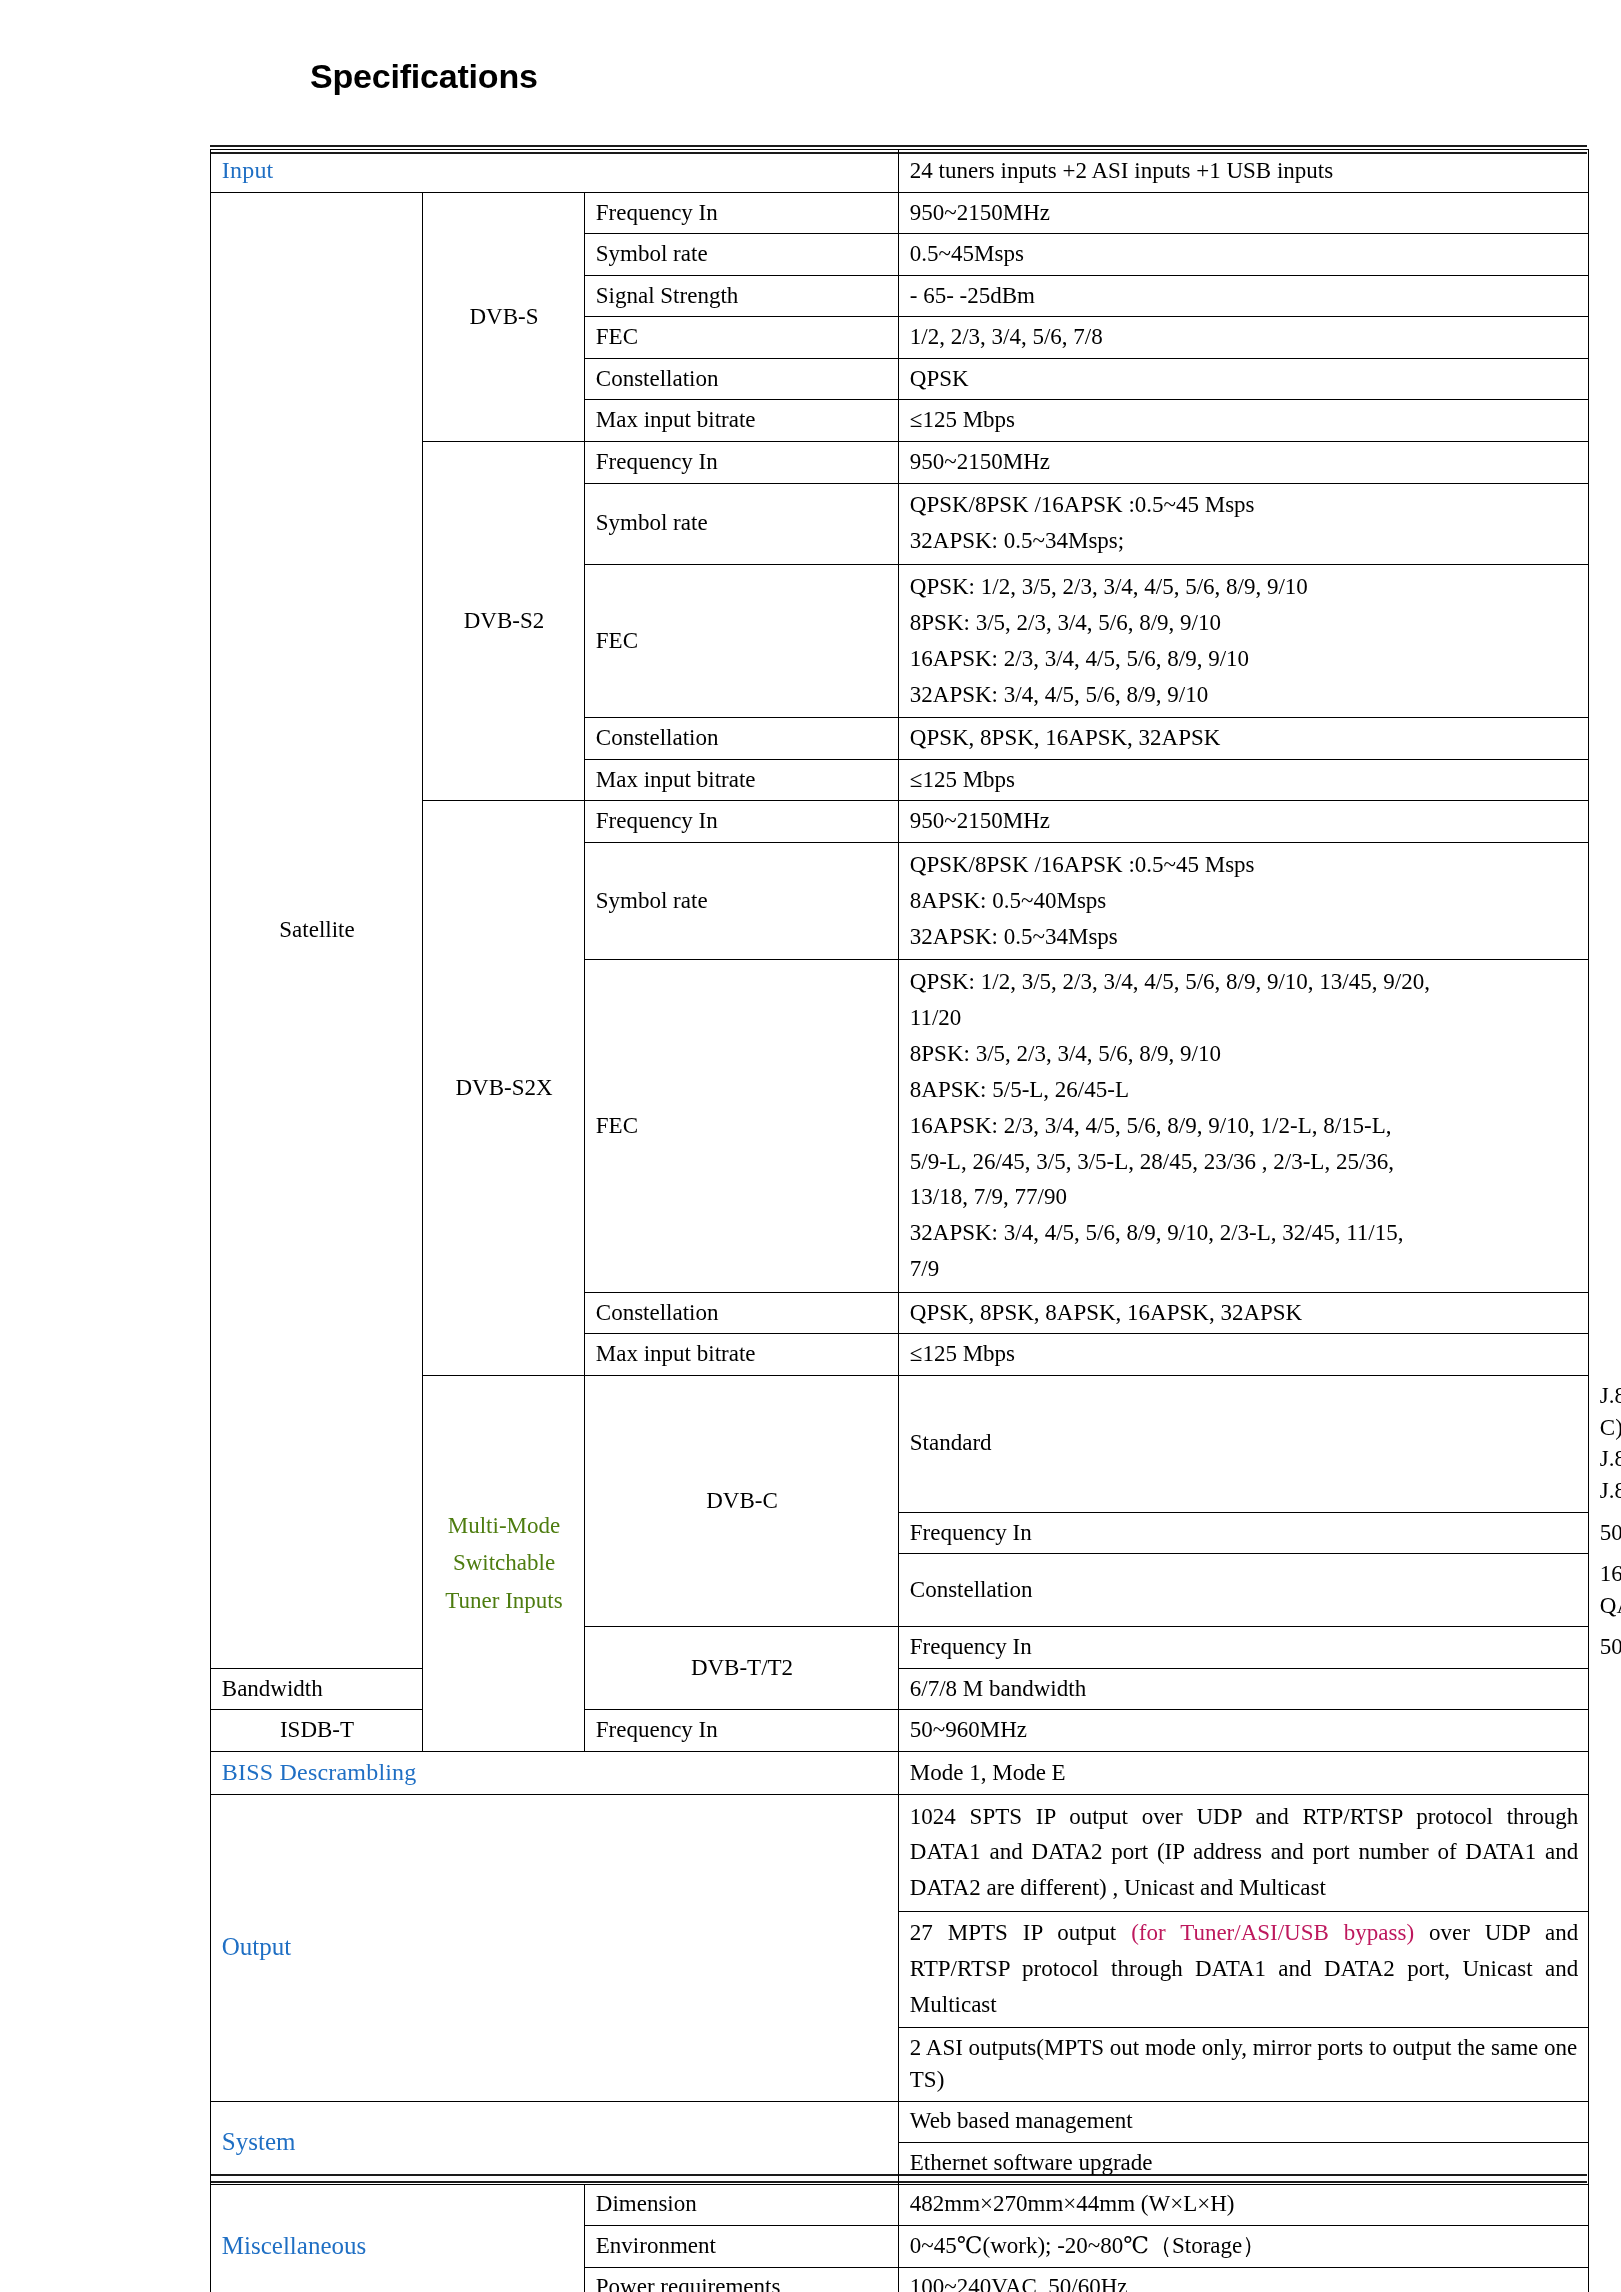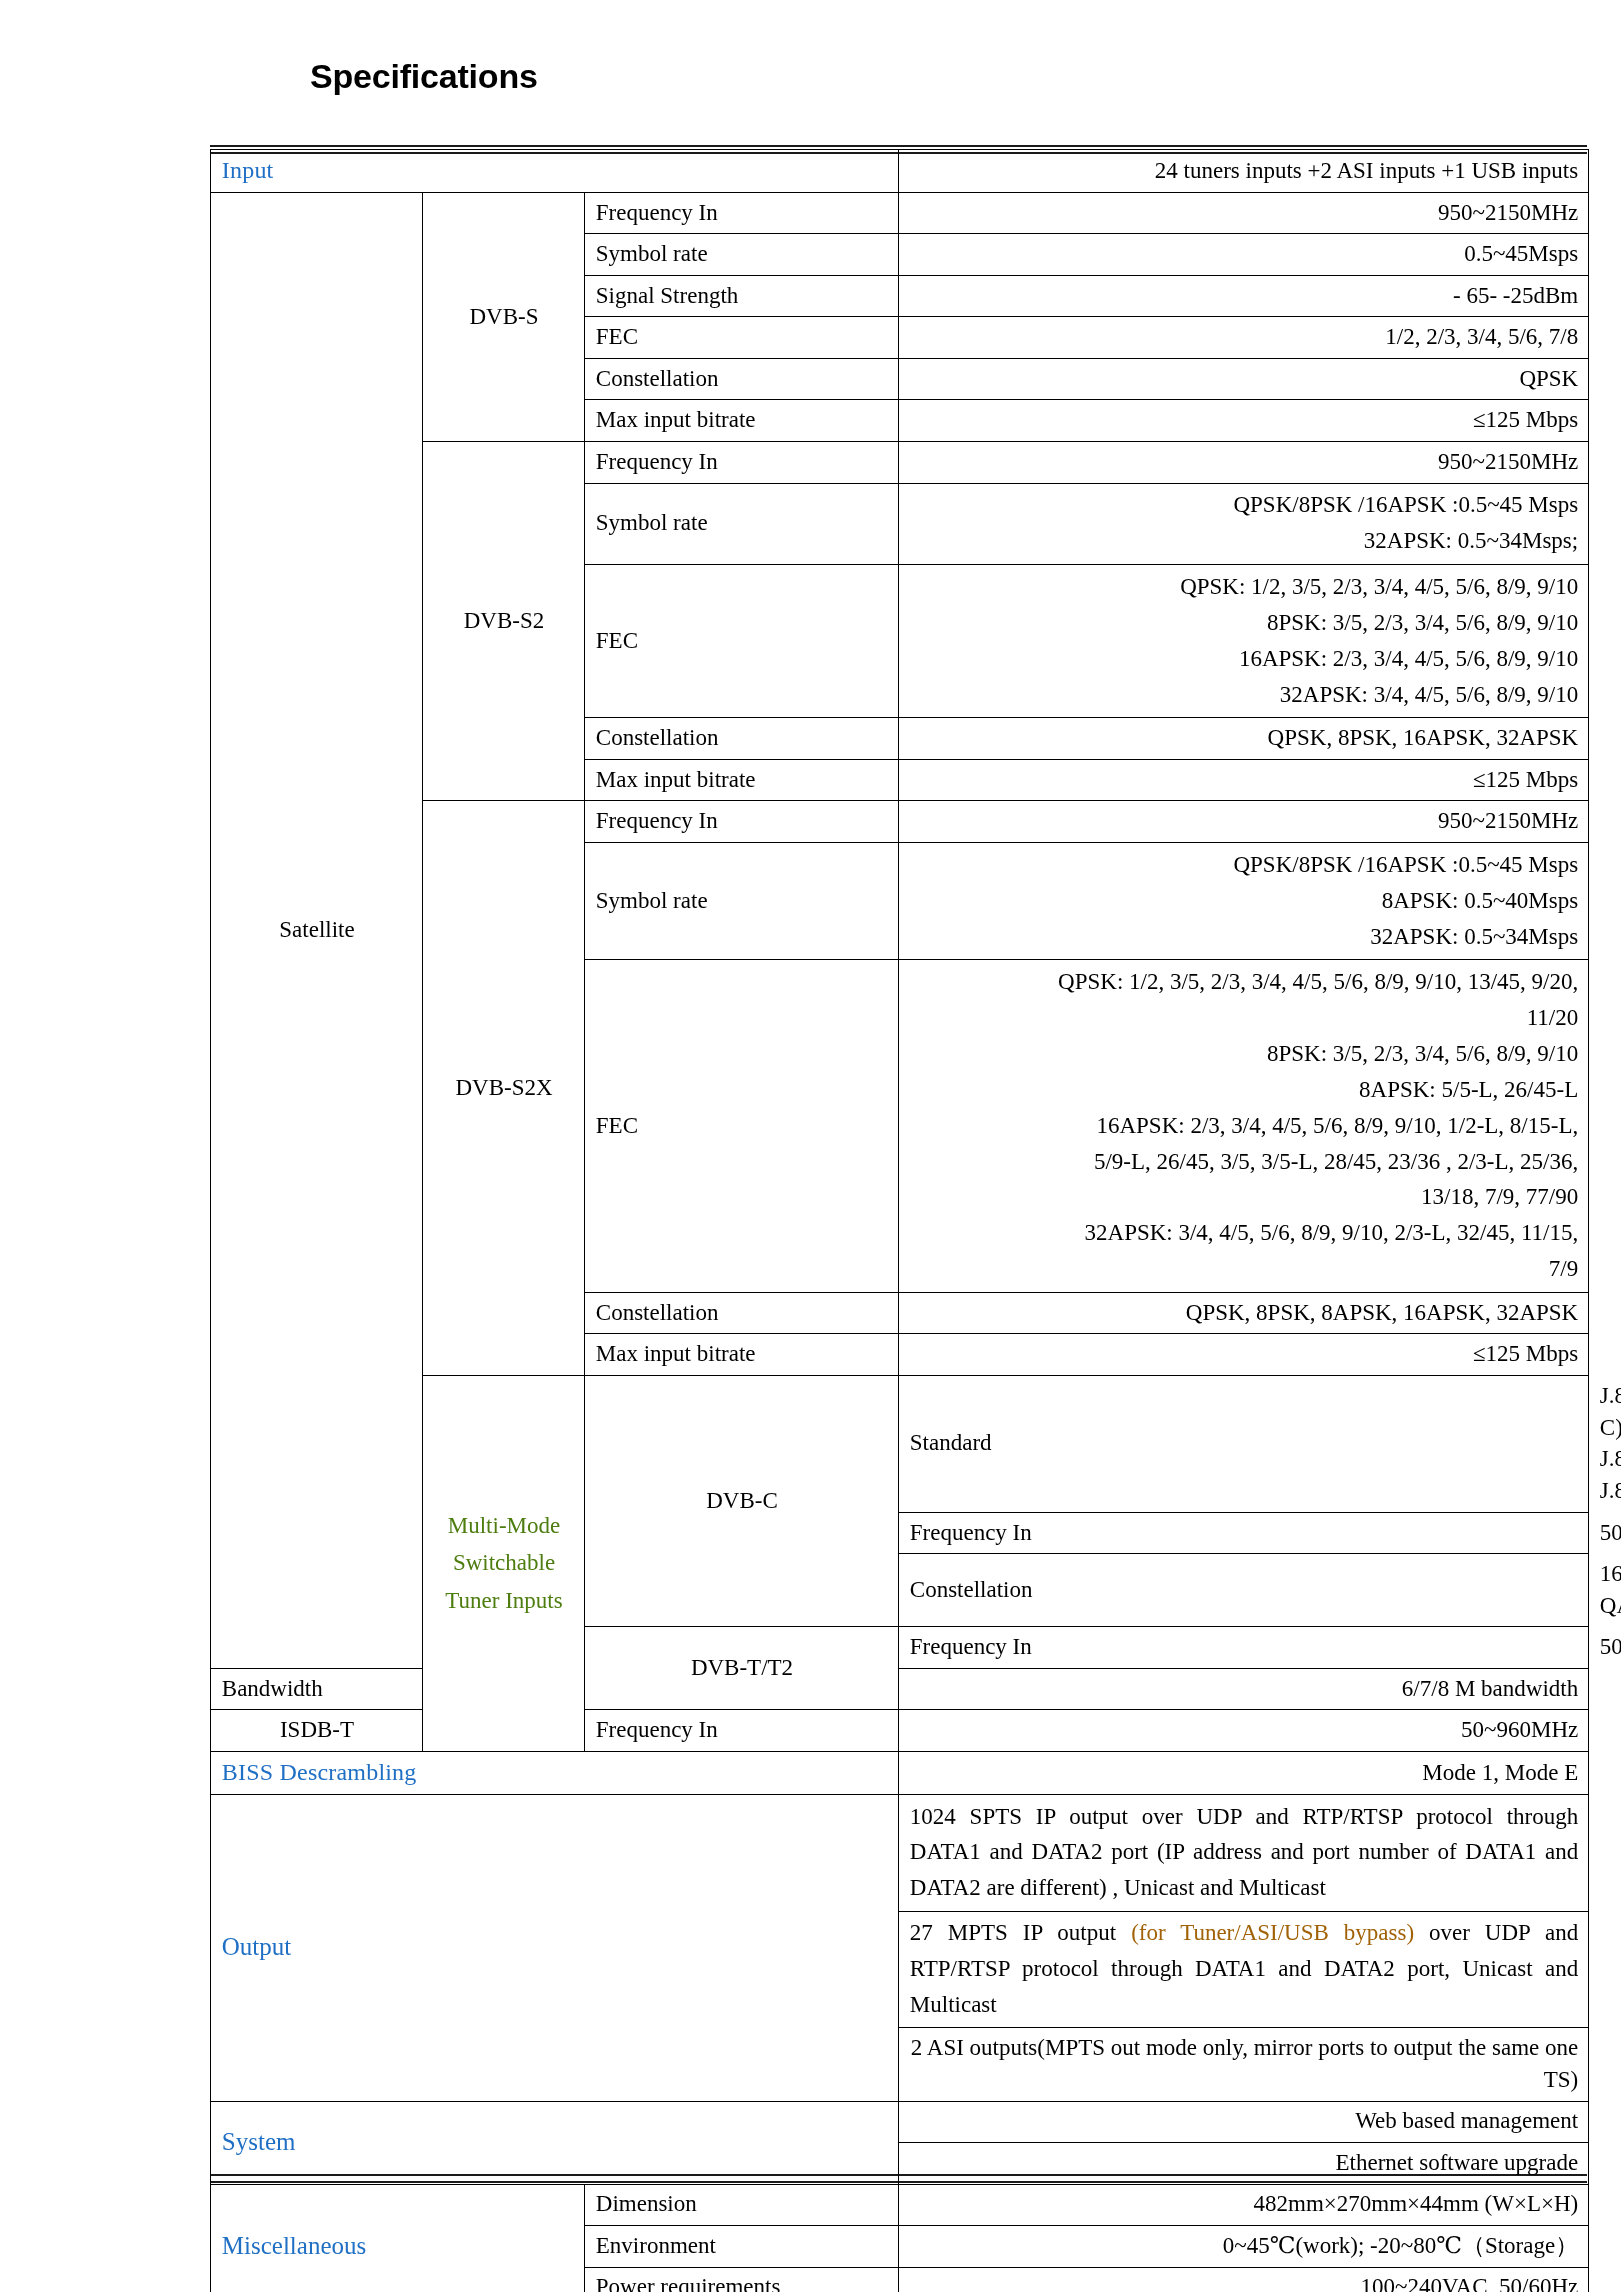--- a/index.html
+++ b/index.html
@@ -77,36 +77,36 @@
   }
   td.rowspan-label {
     text-align: center;
     vertical-align: middle;
   }
   td.label-left {
     text-align: left;
     vertical-align: middle;
   }
   td.val {
-    text-align: right;
+    text-align: left;
   }
   td.just {
     text-align: justify;
     text-align-last: left;
     line-height: 1.55;
     padding-top: 6.9px;
     padding-bottom: 6.9px;
   }
   td.multiline {
     line-height: 1.56;
     padding-top: 5.9px;
     padding-bottom: 5.9px;
   }
   .ml-line { display: block; white-space: nowrap; }
-  .red { color: #a16207; font-family: Liberation Serif, serif; }
+  .red { color: #be185d; font-family: Liberation Serif, serif; }
   .sect-break td { border-top: 2px solid #111; }
   td.vcat {
     color: #1F6FC4;
     font-weight: bold;
     font-size: 25px;
     vertical-align: middle;
     text-align: left;
     padding-left: 10.8px;
   }
   .cat-multi {

